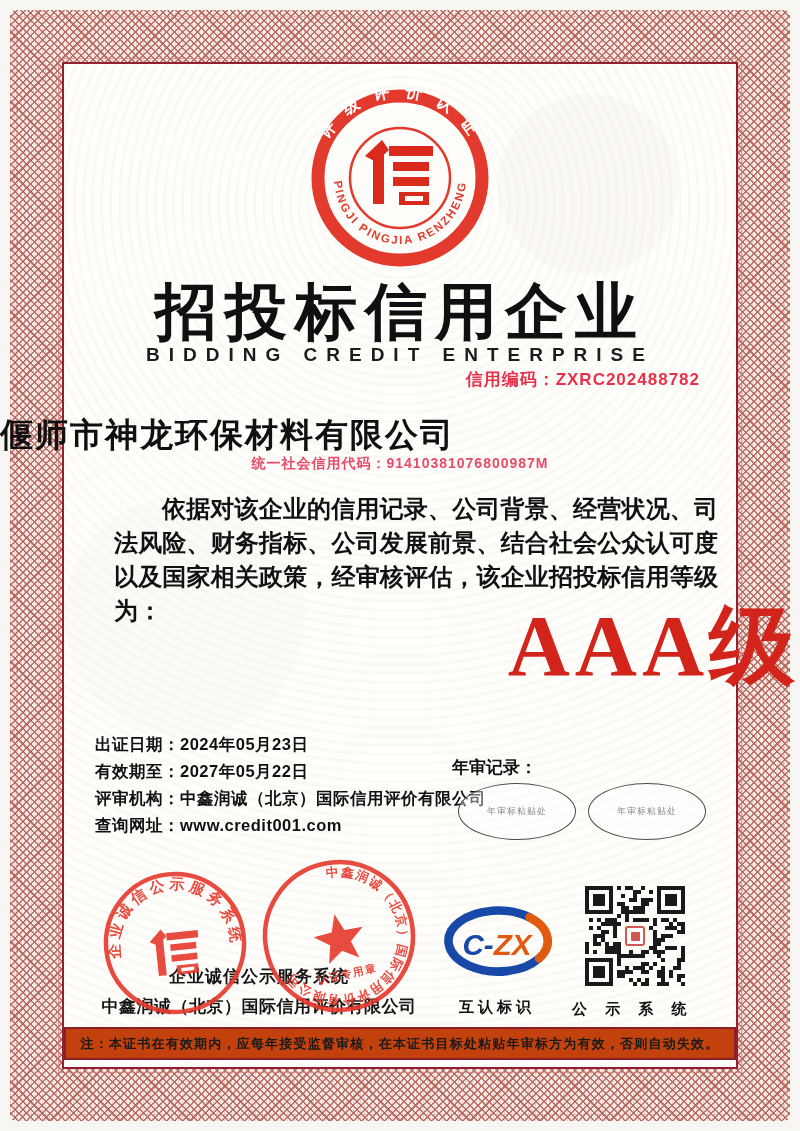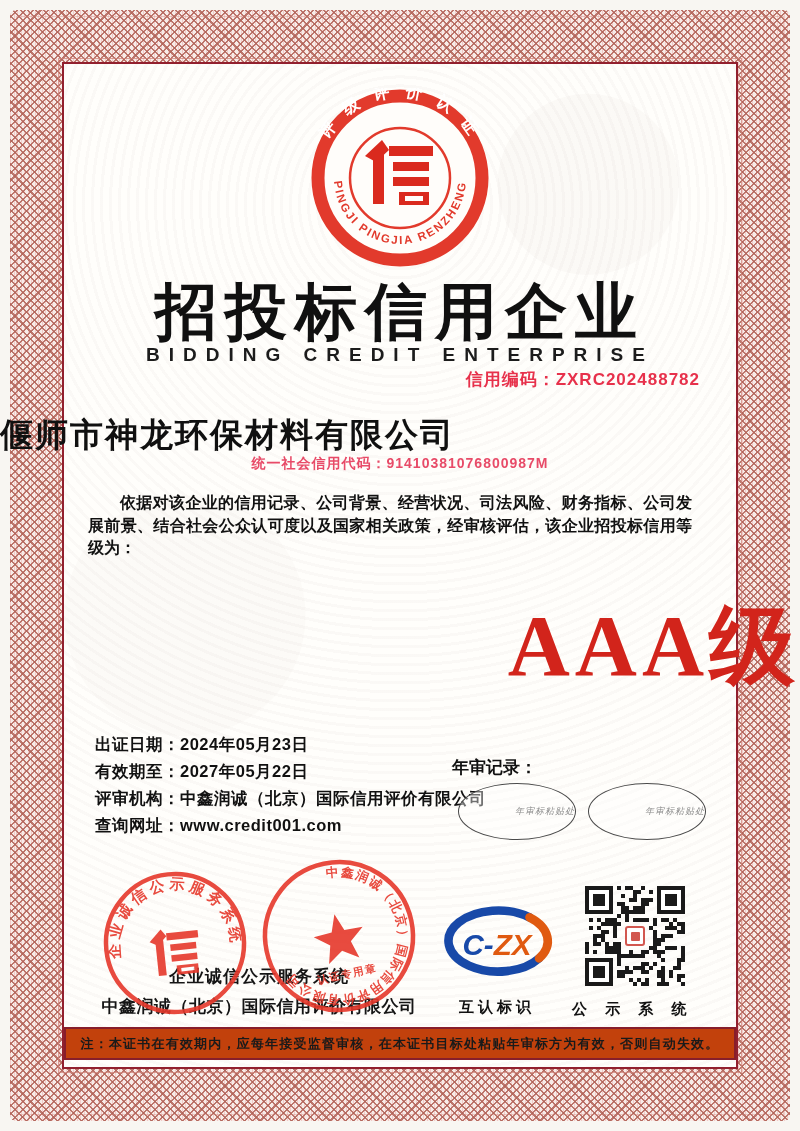--- a/index.html
+++ b/index.html
@@ -42,36 +42,36 @@
 
   .credit-code { right:100px; top:368px; font-size:17px; font-weight:700;
     color:#e7314b; letter-spacing:1px; }
 
   .company-name { left:0; top:413px; width:100%; text-align:left;
     font-family:"Liberation Serif","DejaVu Serif",serif; font-weight:900;
     font-size:33px; letter-spacing:2px; color:#101010; }
   .uscc { left:0; top:455px; width:100%; text-align:center;
     font-size:14px; font-weight:700; color:#e84b68; letter-spacing:1px; }
 
-  .body-para { left:88px; top:492px; width:604px;
+  .body-para { left:114px; top:492px; width:604px;
     font-family:"Liberation Serif","DejaVu Serif",serif; font-weight:700;
-    font-size:16px; line-height:1.42; color:#111; text-align:justify; text-indent:2em; }
+    font-size:24px; line-height:1.42; color:#111; text-align:justify; text-indent:2em; }
 
   .grade { left:0; top:588px; width:100%; text-align:right;
     font-family:"Liberation Serif","DejaVu Serif",serif; font-weight:900;
     font-size:86px; letter-spacing:5px; color:#d2241b; }
 
   .details { left:95px; top:731px; }
   .detail-row { font-size:16.5px; font-weight:800; color:#111; line-height:27px;
     letter-spacing:.5px; }
 
   .annual-label { left:452px; top:756px; font-size:17px; font-weight:800; color:#111; }
   .oval { top:783px; width:118px; height:57px; border:1.5px solid #4a4a4a;
-    border-radius:50%; display:flex; align-items:center; justify-content:flex-end;
-    background:rgba(255,255,255,.4);font-style:italic; }
+    border-radius:50%; display:flex; align-items:center; justify-content:center;
+    background:rgba(255,255,255,.4); }
   .oval-1 { left:458px; } .oval-2 { left:588px; }
   .oval span { font-size:9px; color:#8b8b8b; letter-spacing:1px; }
 
   
   .org-block { left:78px; top:965px; width:362px; text-align:center; z-index:1; }
   .org-line1 { font-size:17px; font-weight:800; color:#151515; letter-spacing:1px; }
   .org-line2 { font-size:17px; font-weight:800; color:#151515; letter-spacing:.5px; margin-top:7px; }
   .stamp-1 { left:100px; top:868px; width:150px; height:150px; opacity:.9; z-index:2;
     transform:rotate(-6deg); }
   .stamp-2 { left:258px; top:855px; width:162px; height:162px; opacity:.9; z-index:2;

